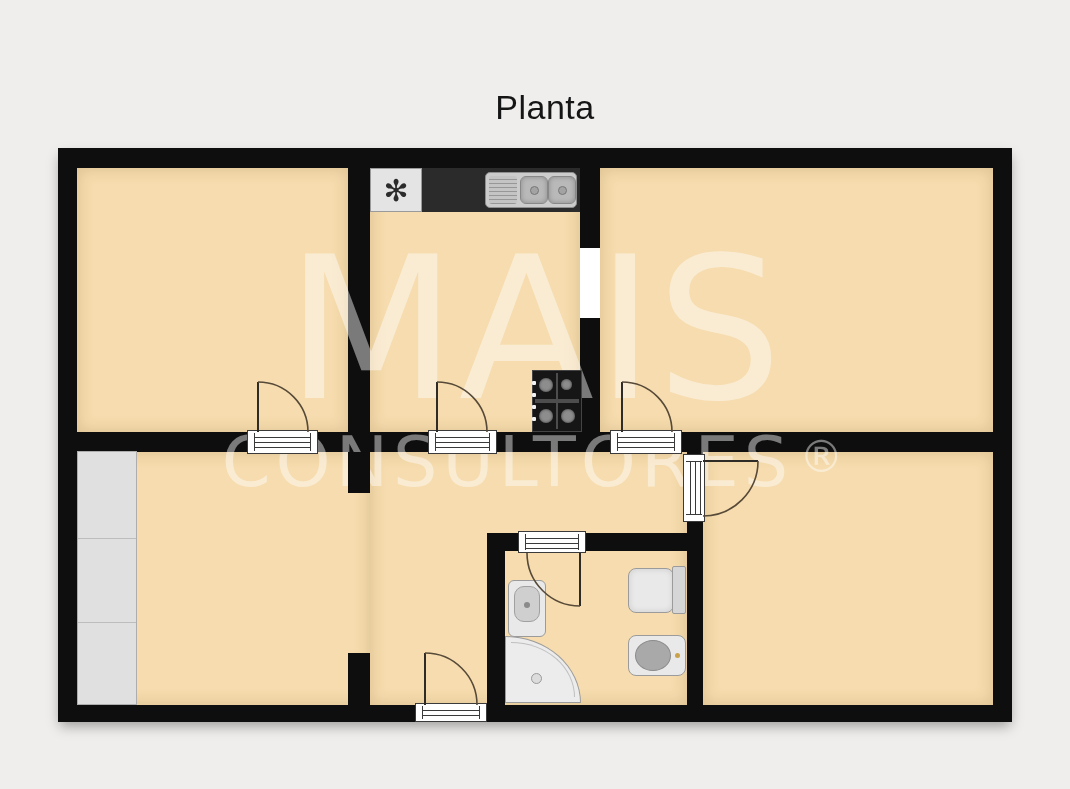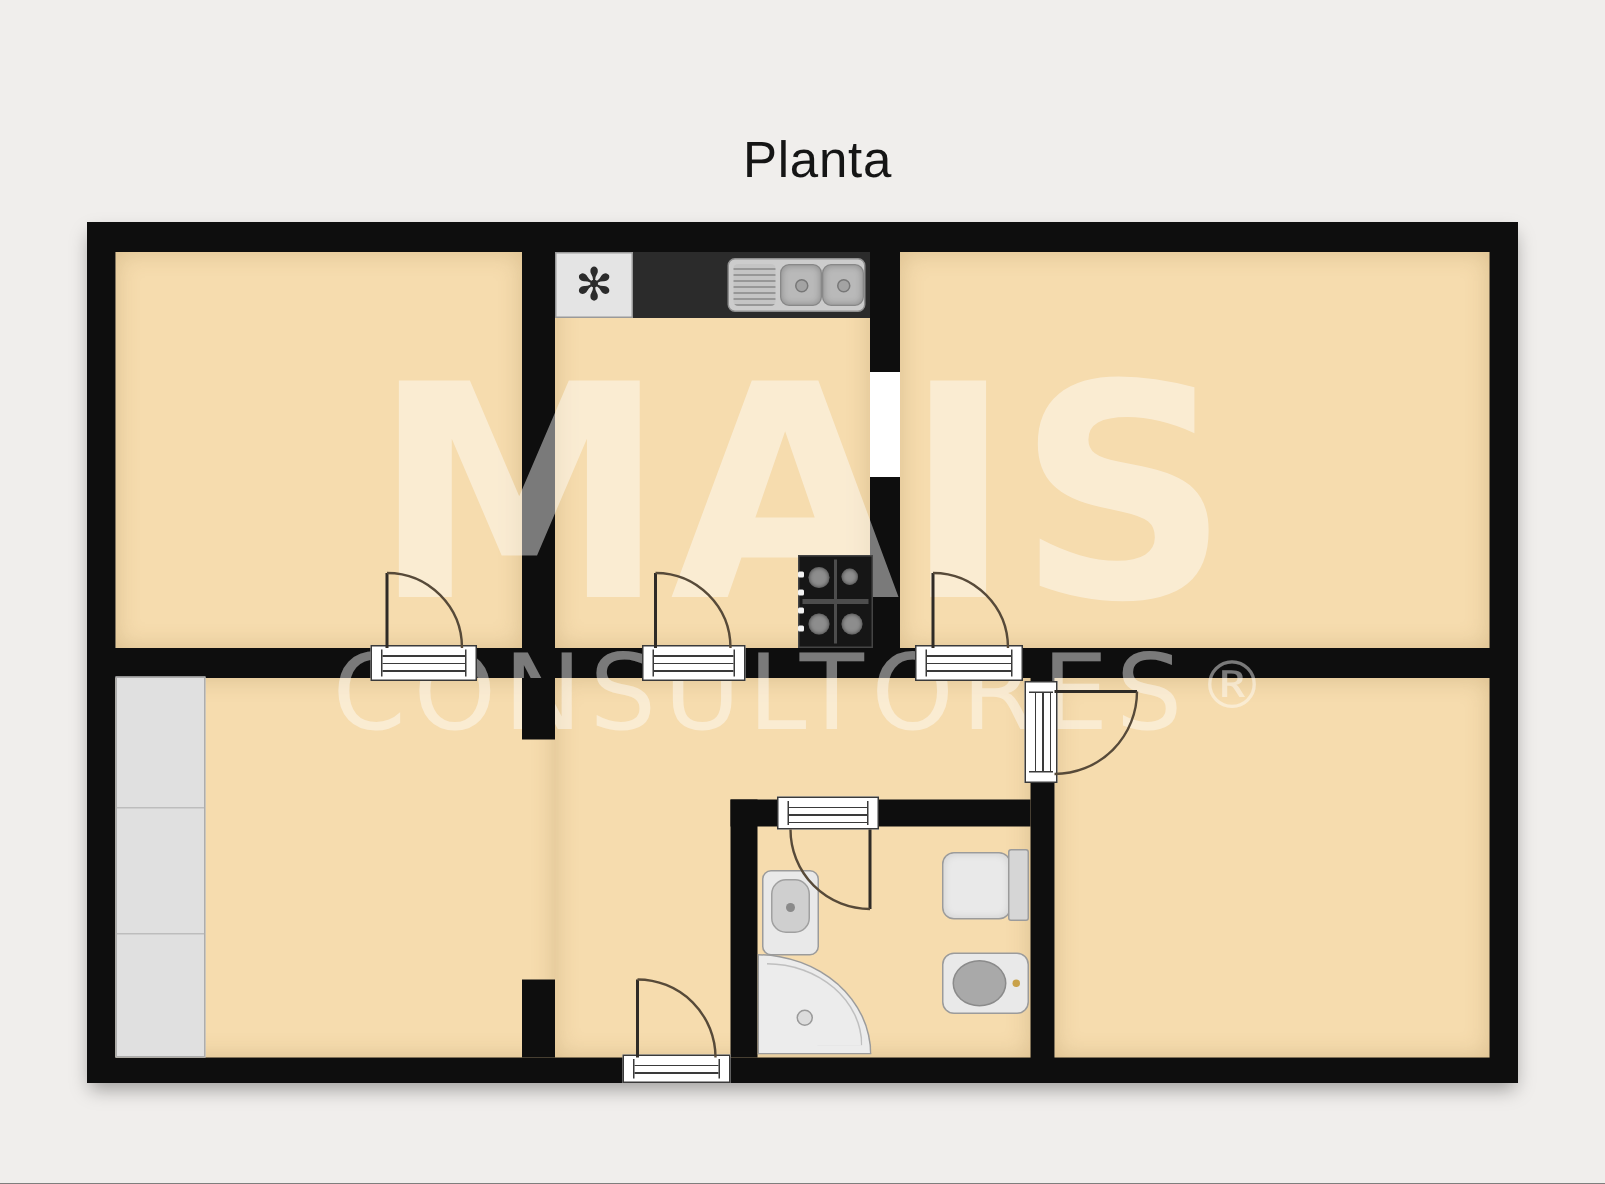--- a/index.html
+++ b/index.html
@@ -61,21 +61,21 @@
   .toilet-body{border-radius:8px;box-shadow:inset 0 0 6px rgba(0,0,0,0.12);}
   .toilet-tank{background:#d6d6d6;border:1px solid #9b9b9b;border-radius:2px;}
   .bidet{border-radius:8px;}
   .bidet .bowl{position:absolute;inset:4px 14px 4px 6px;background:#a9a9a9;border:1px solid #8b8b8b;border-radius:50%;}
   .bidet .tap{position:absolute;right:5px;top:50%;width:5px;height:5px;margin-top:-3px;background:#c9a24a;border-radius:50%;}
   .watermark{
     position:absolute;left:0;top:95px;width:954px;z-index:3;
     text-align:center;color:var(--watermark,rgba(255,255,255,0.45));
     font-family:"DejaVu Sans", sans-serif;pointer-events:none;
   }
-  .watermark .l1{font-size:198px;font-weight:bold;line-height:0.88;letter-spacing:2px;}
+  .watermark .l1{font-size:198px;font-weight:normal;line-height:0.88;letter-spacing:2px;}
   .watermark .l2{font-size:70px;font-weight:400;letter-spacing:5px;line-height:1.0;margin-top:10px;}
   .watermark .reg{font-size:44px;vertical-align:14px;margin-left:6px;}
   svg.arcs{position:absolute;left:0;top:0;z-index:7;pointer-events:none;}
 </style>
 </head>
 <body>
 
 <div class="title">Planta</div>
 
 <div class="plan">

